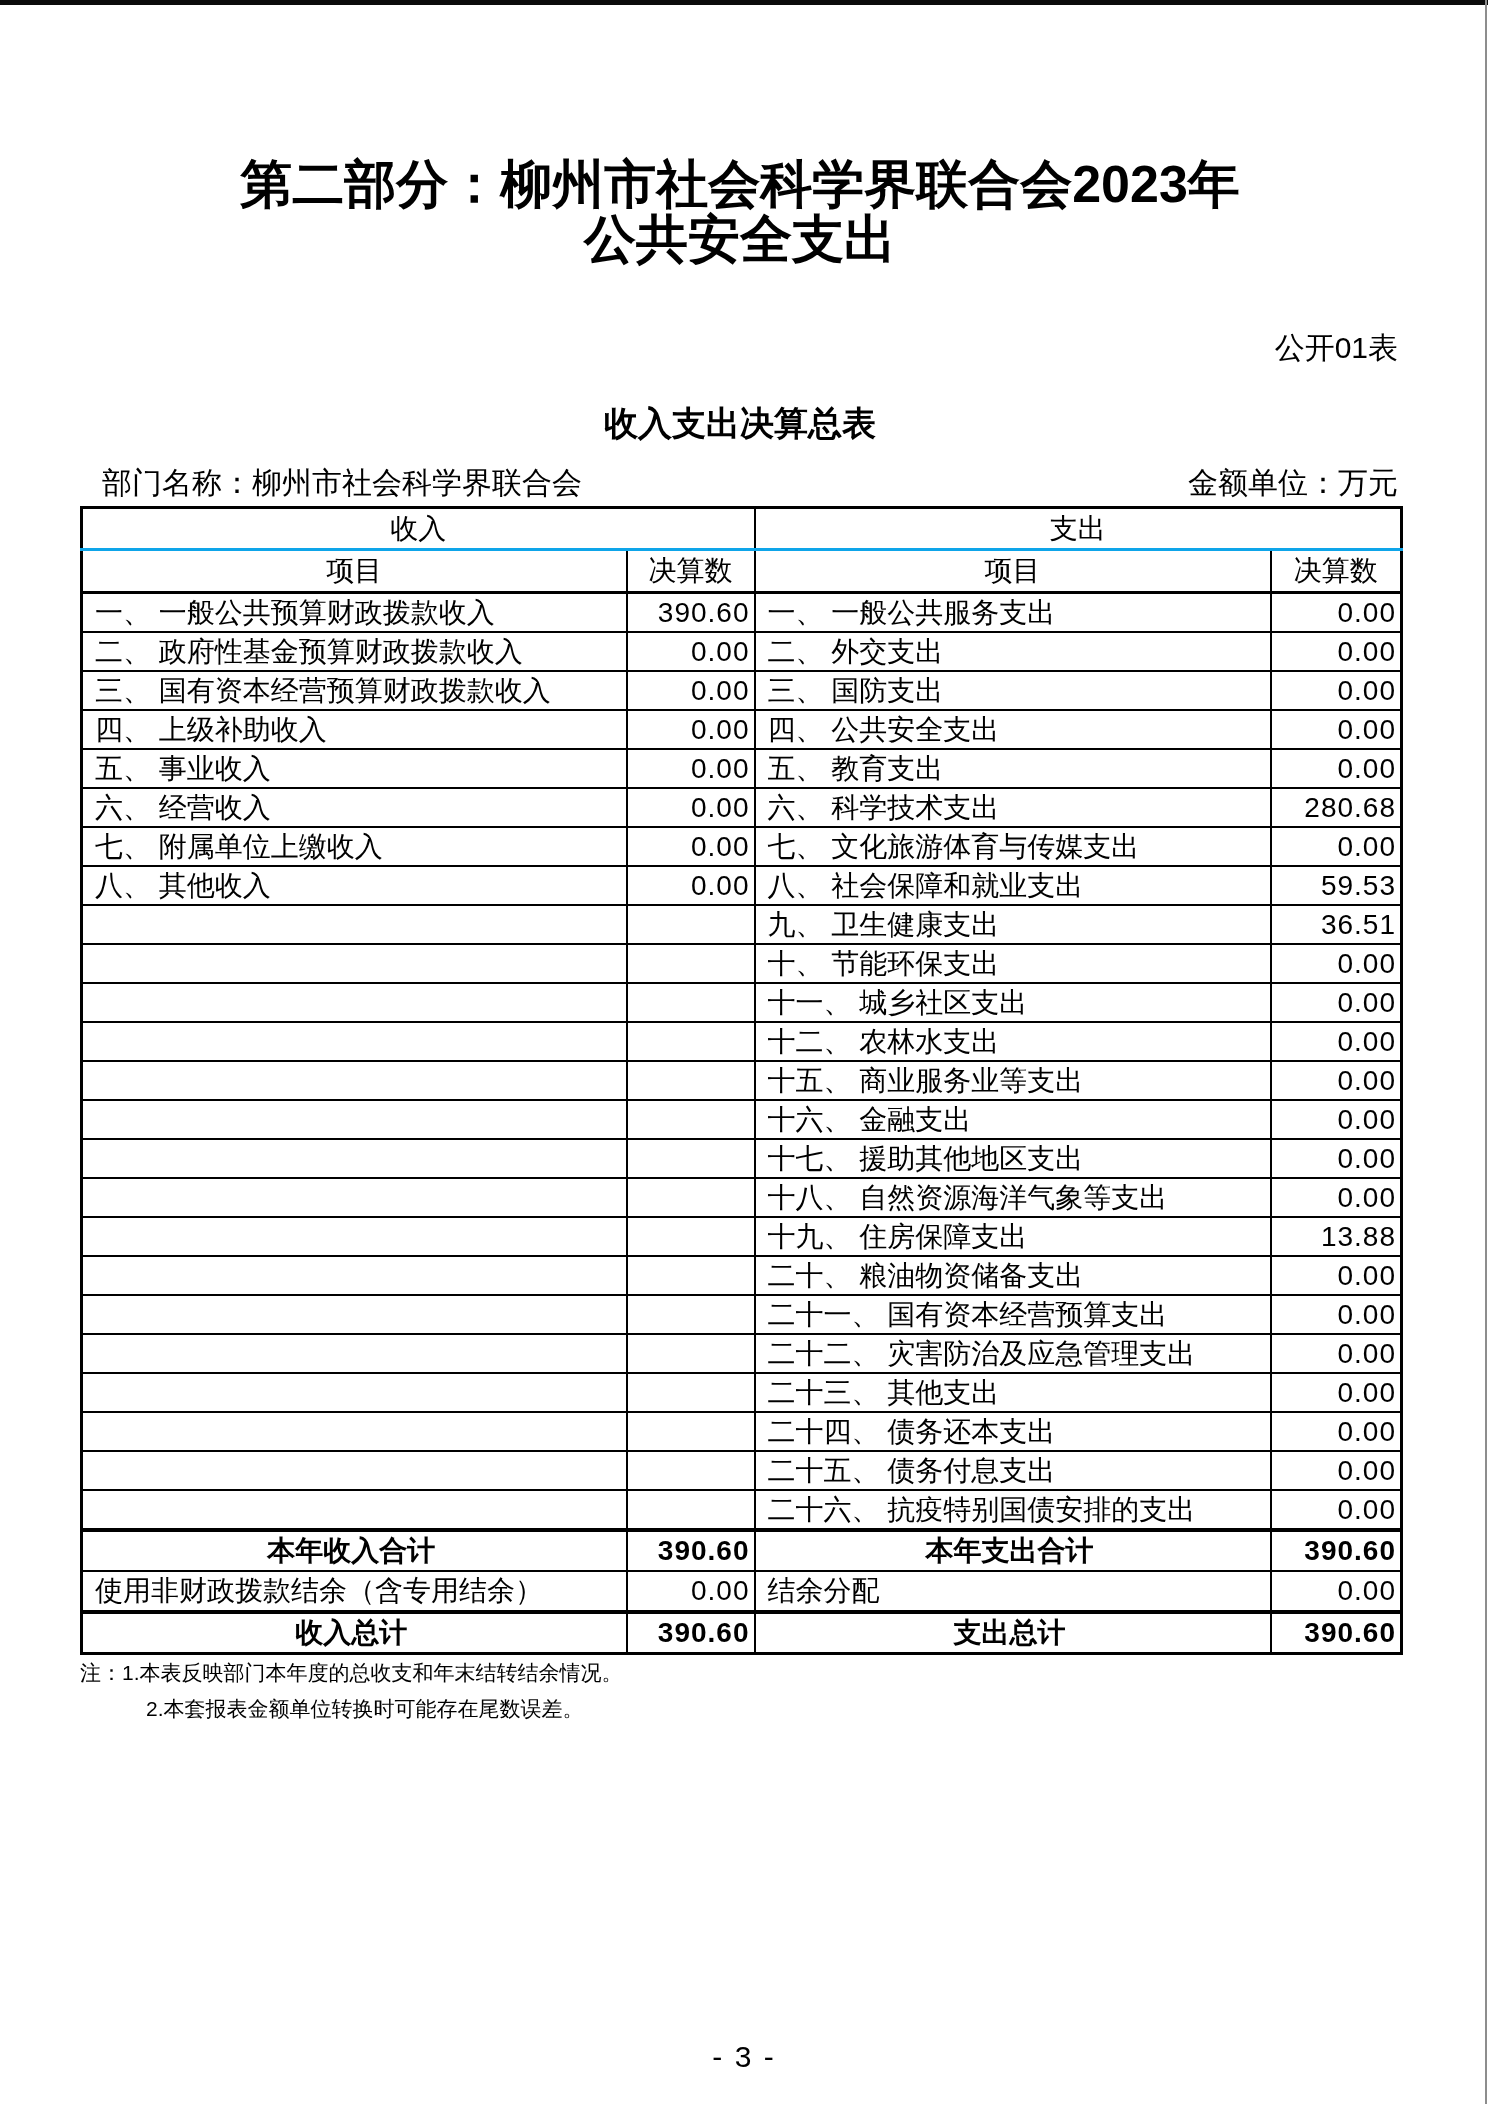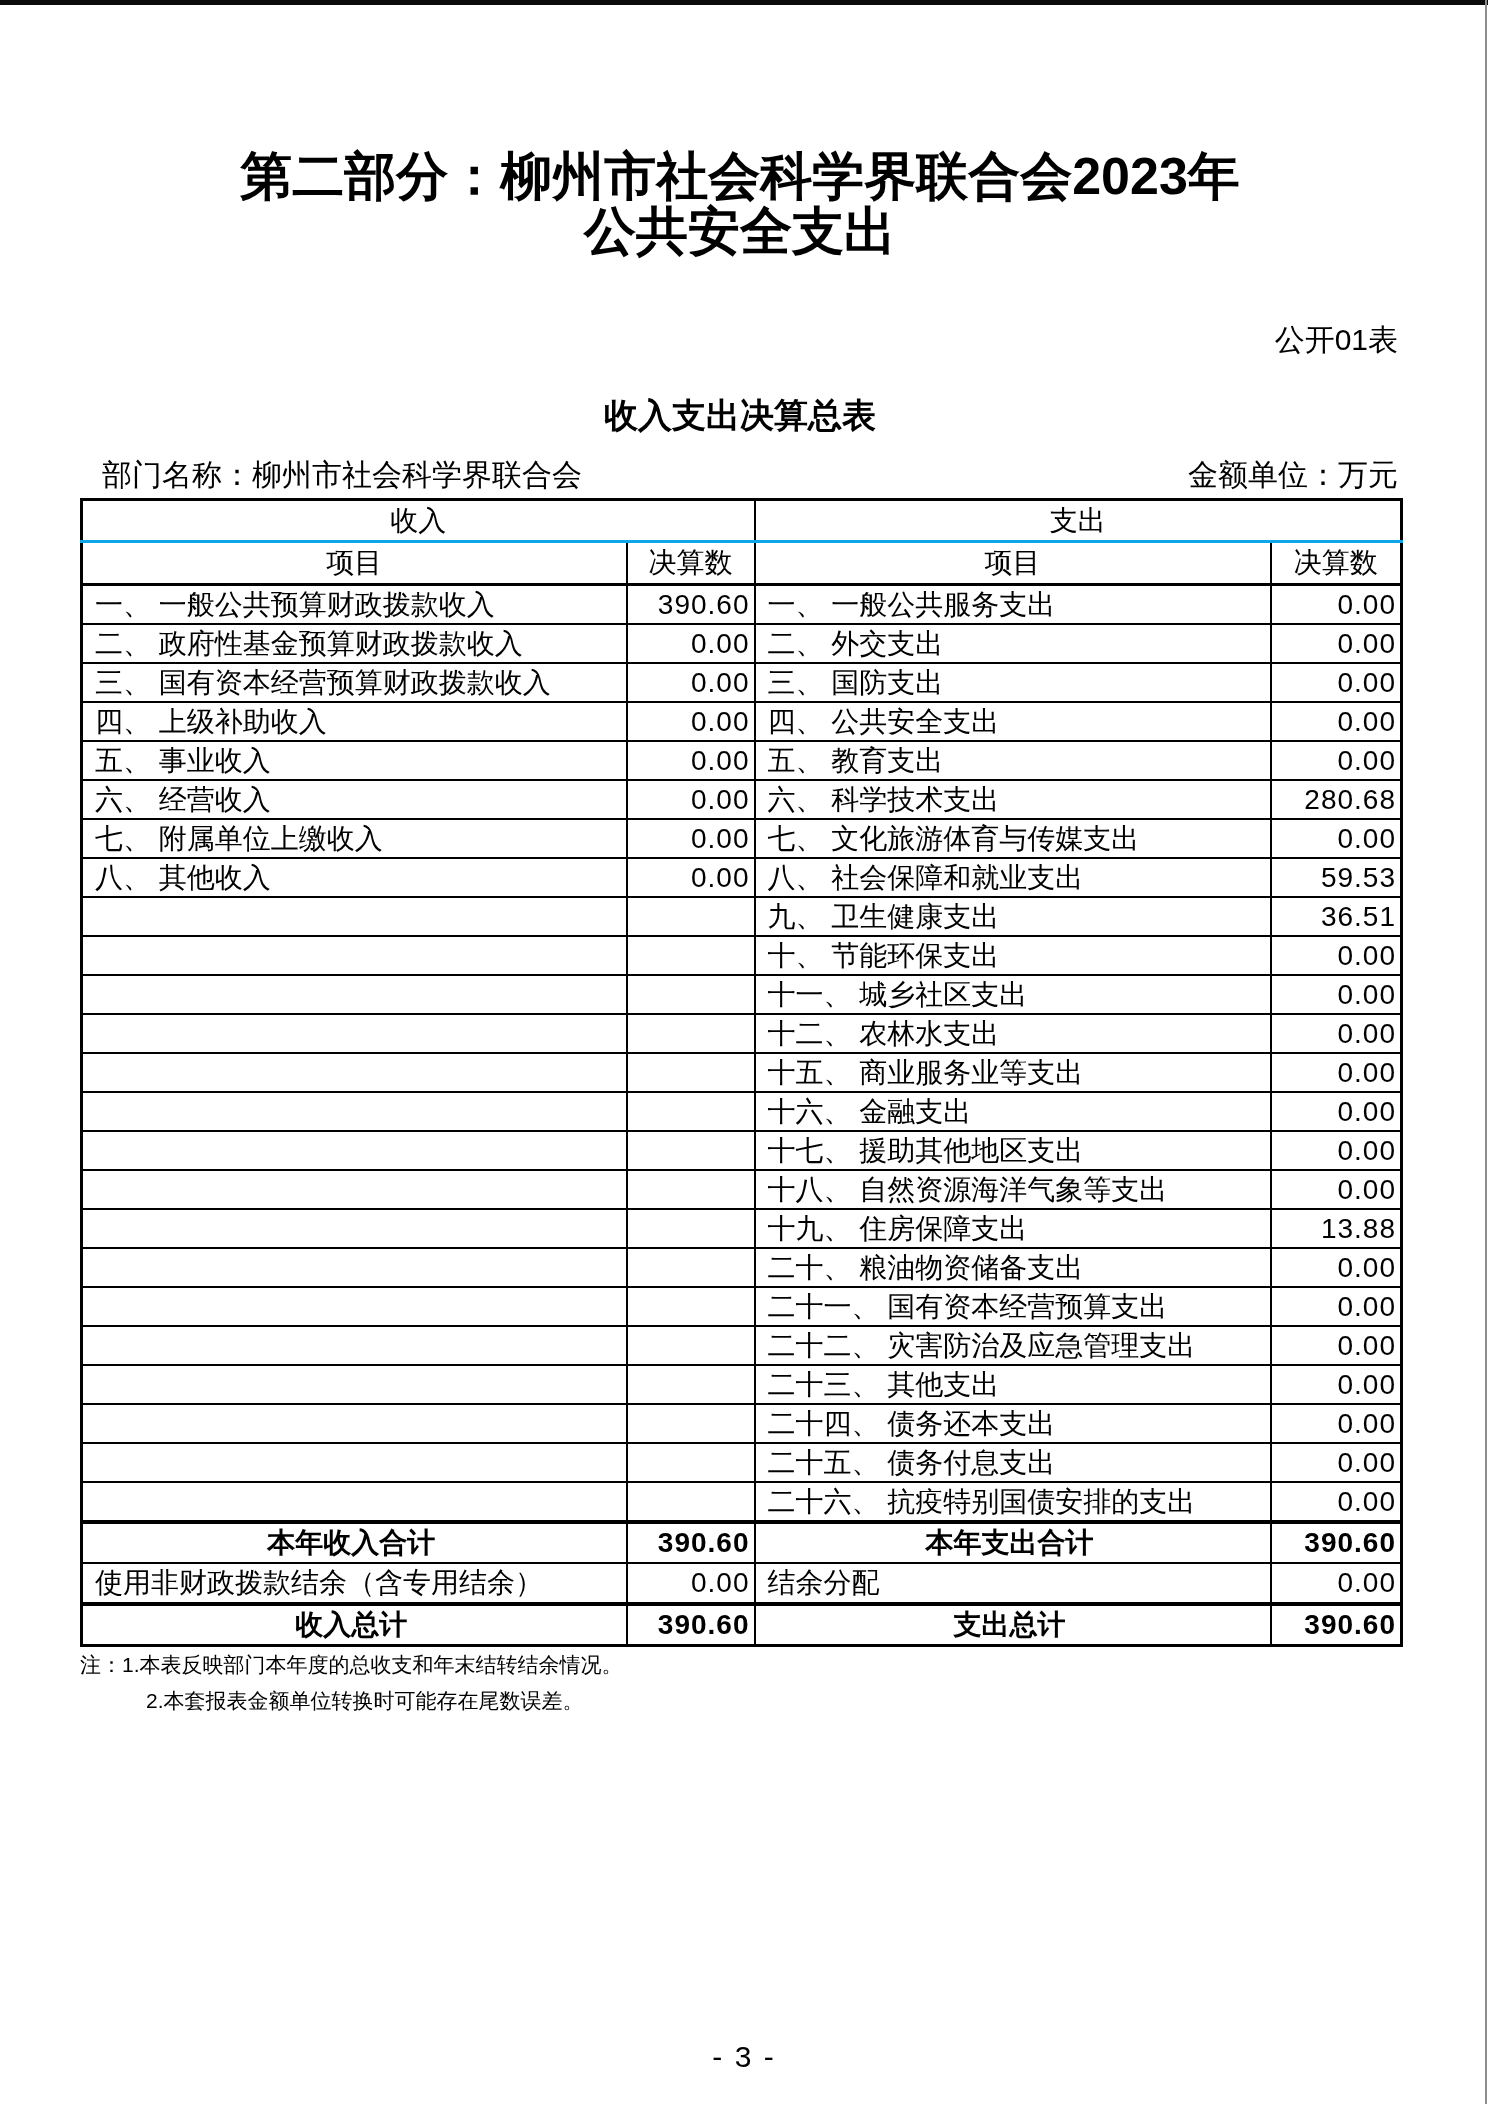--- a/index.html
+++ b/index.html
@@ -14,21 +14,21 @@
   }
   .scan-top-bar {
     position: absolute; top: 0; left: 0;
     width: 100%; height: 5px; background: #0b0b0b;
   }
   .scan-right-line {
     position: absolute; top: 0; right: 1px;
     width: 2px; height: 100%; background: #8d8d8d;
   }
   .content {
-    position: absolute; left: 80px; top: 0; width: 1320px;
+    position: absolute; left: 80px; top: 8px; width: 1320px;
   }
   .doc-title {
     margin: 149px 0 0 0;
     font-size: 52px;
     font-weight: 700;
     line-height: 55px;
     text-align: center;
     letter-spacing: 0px;
   }
   .form-code {

